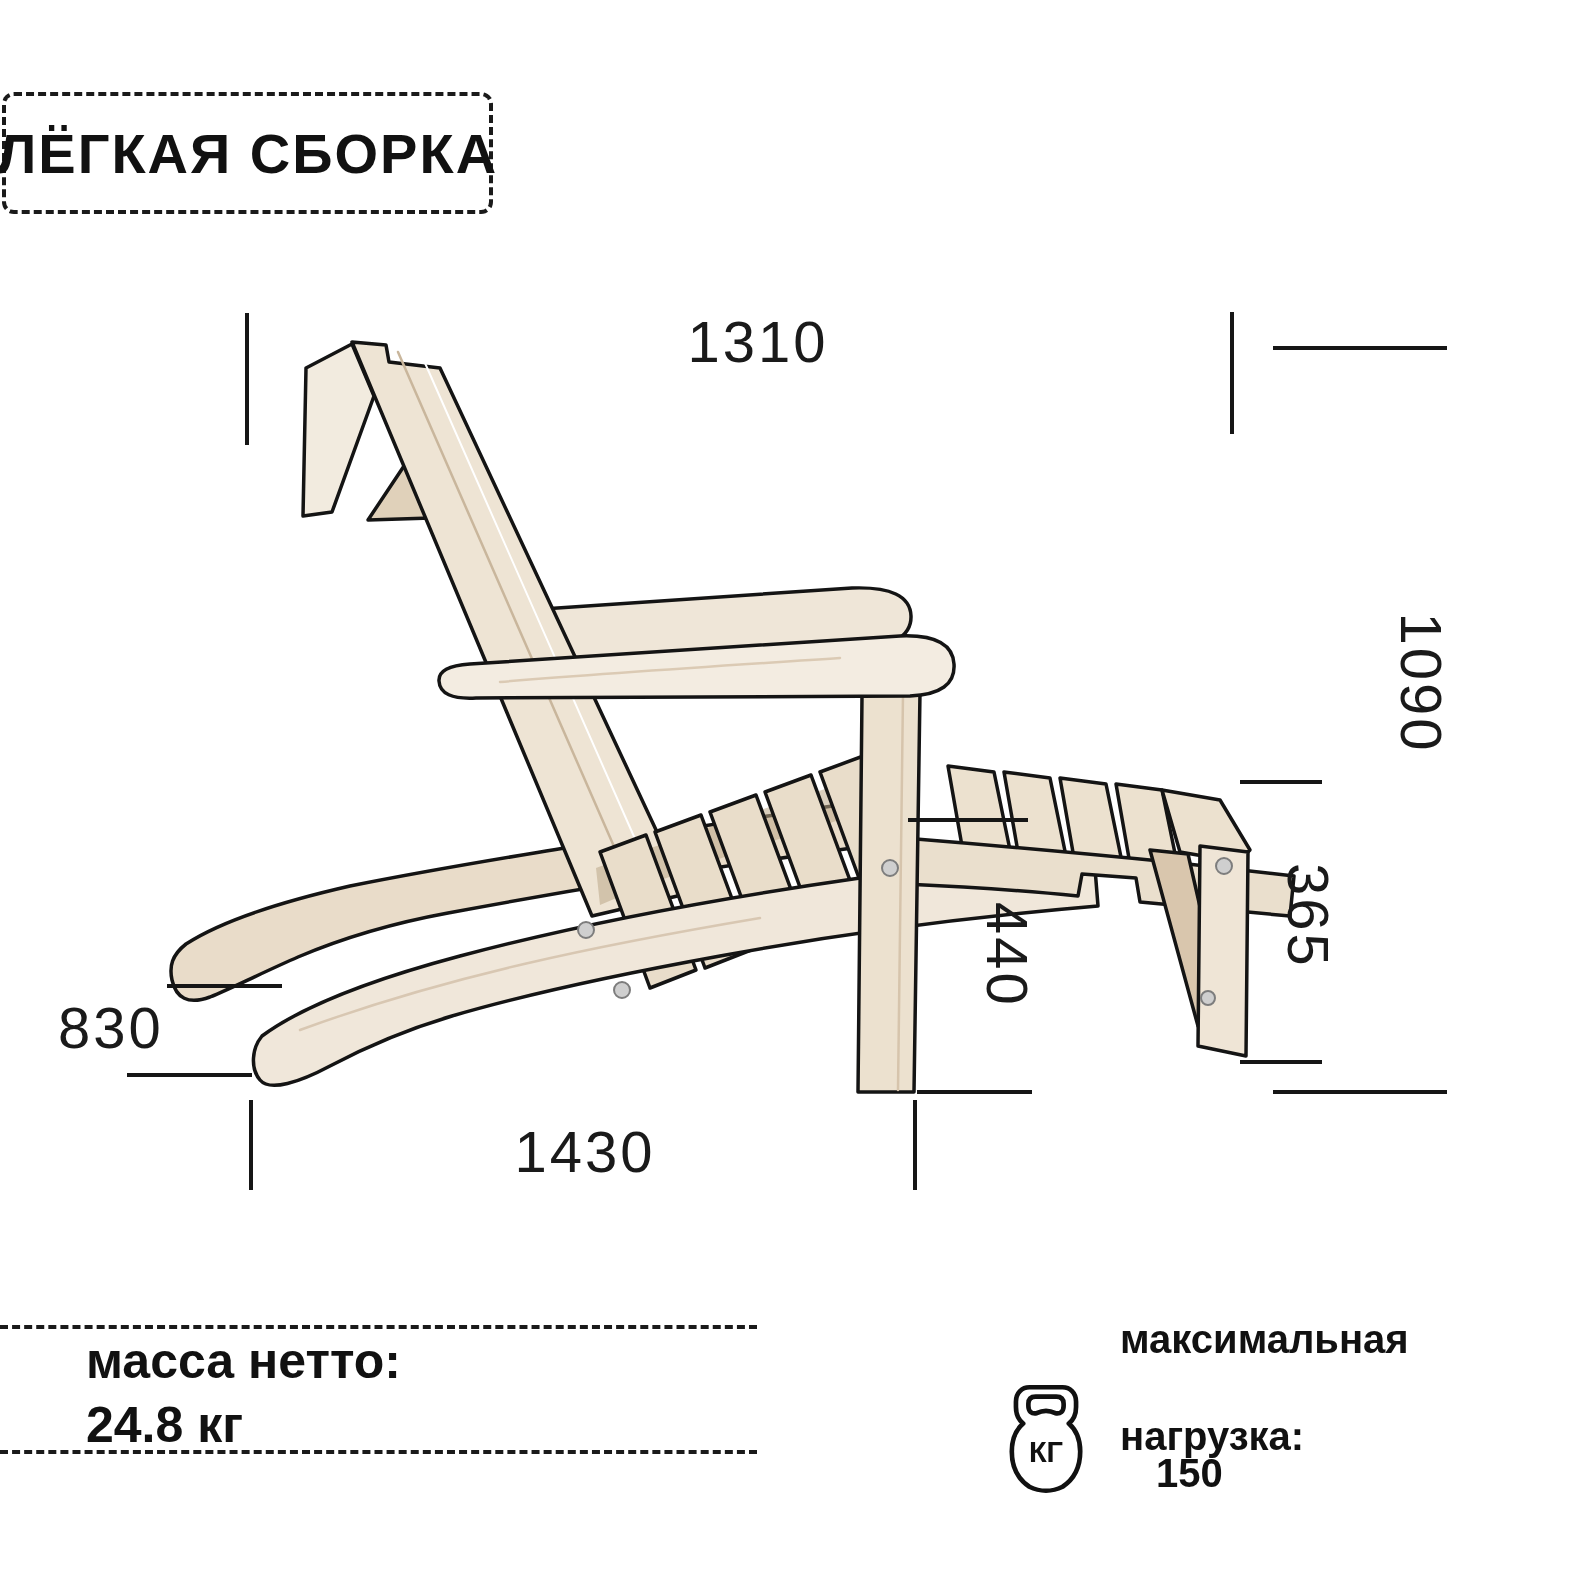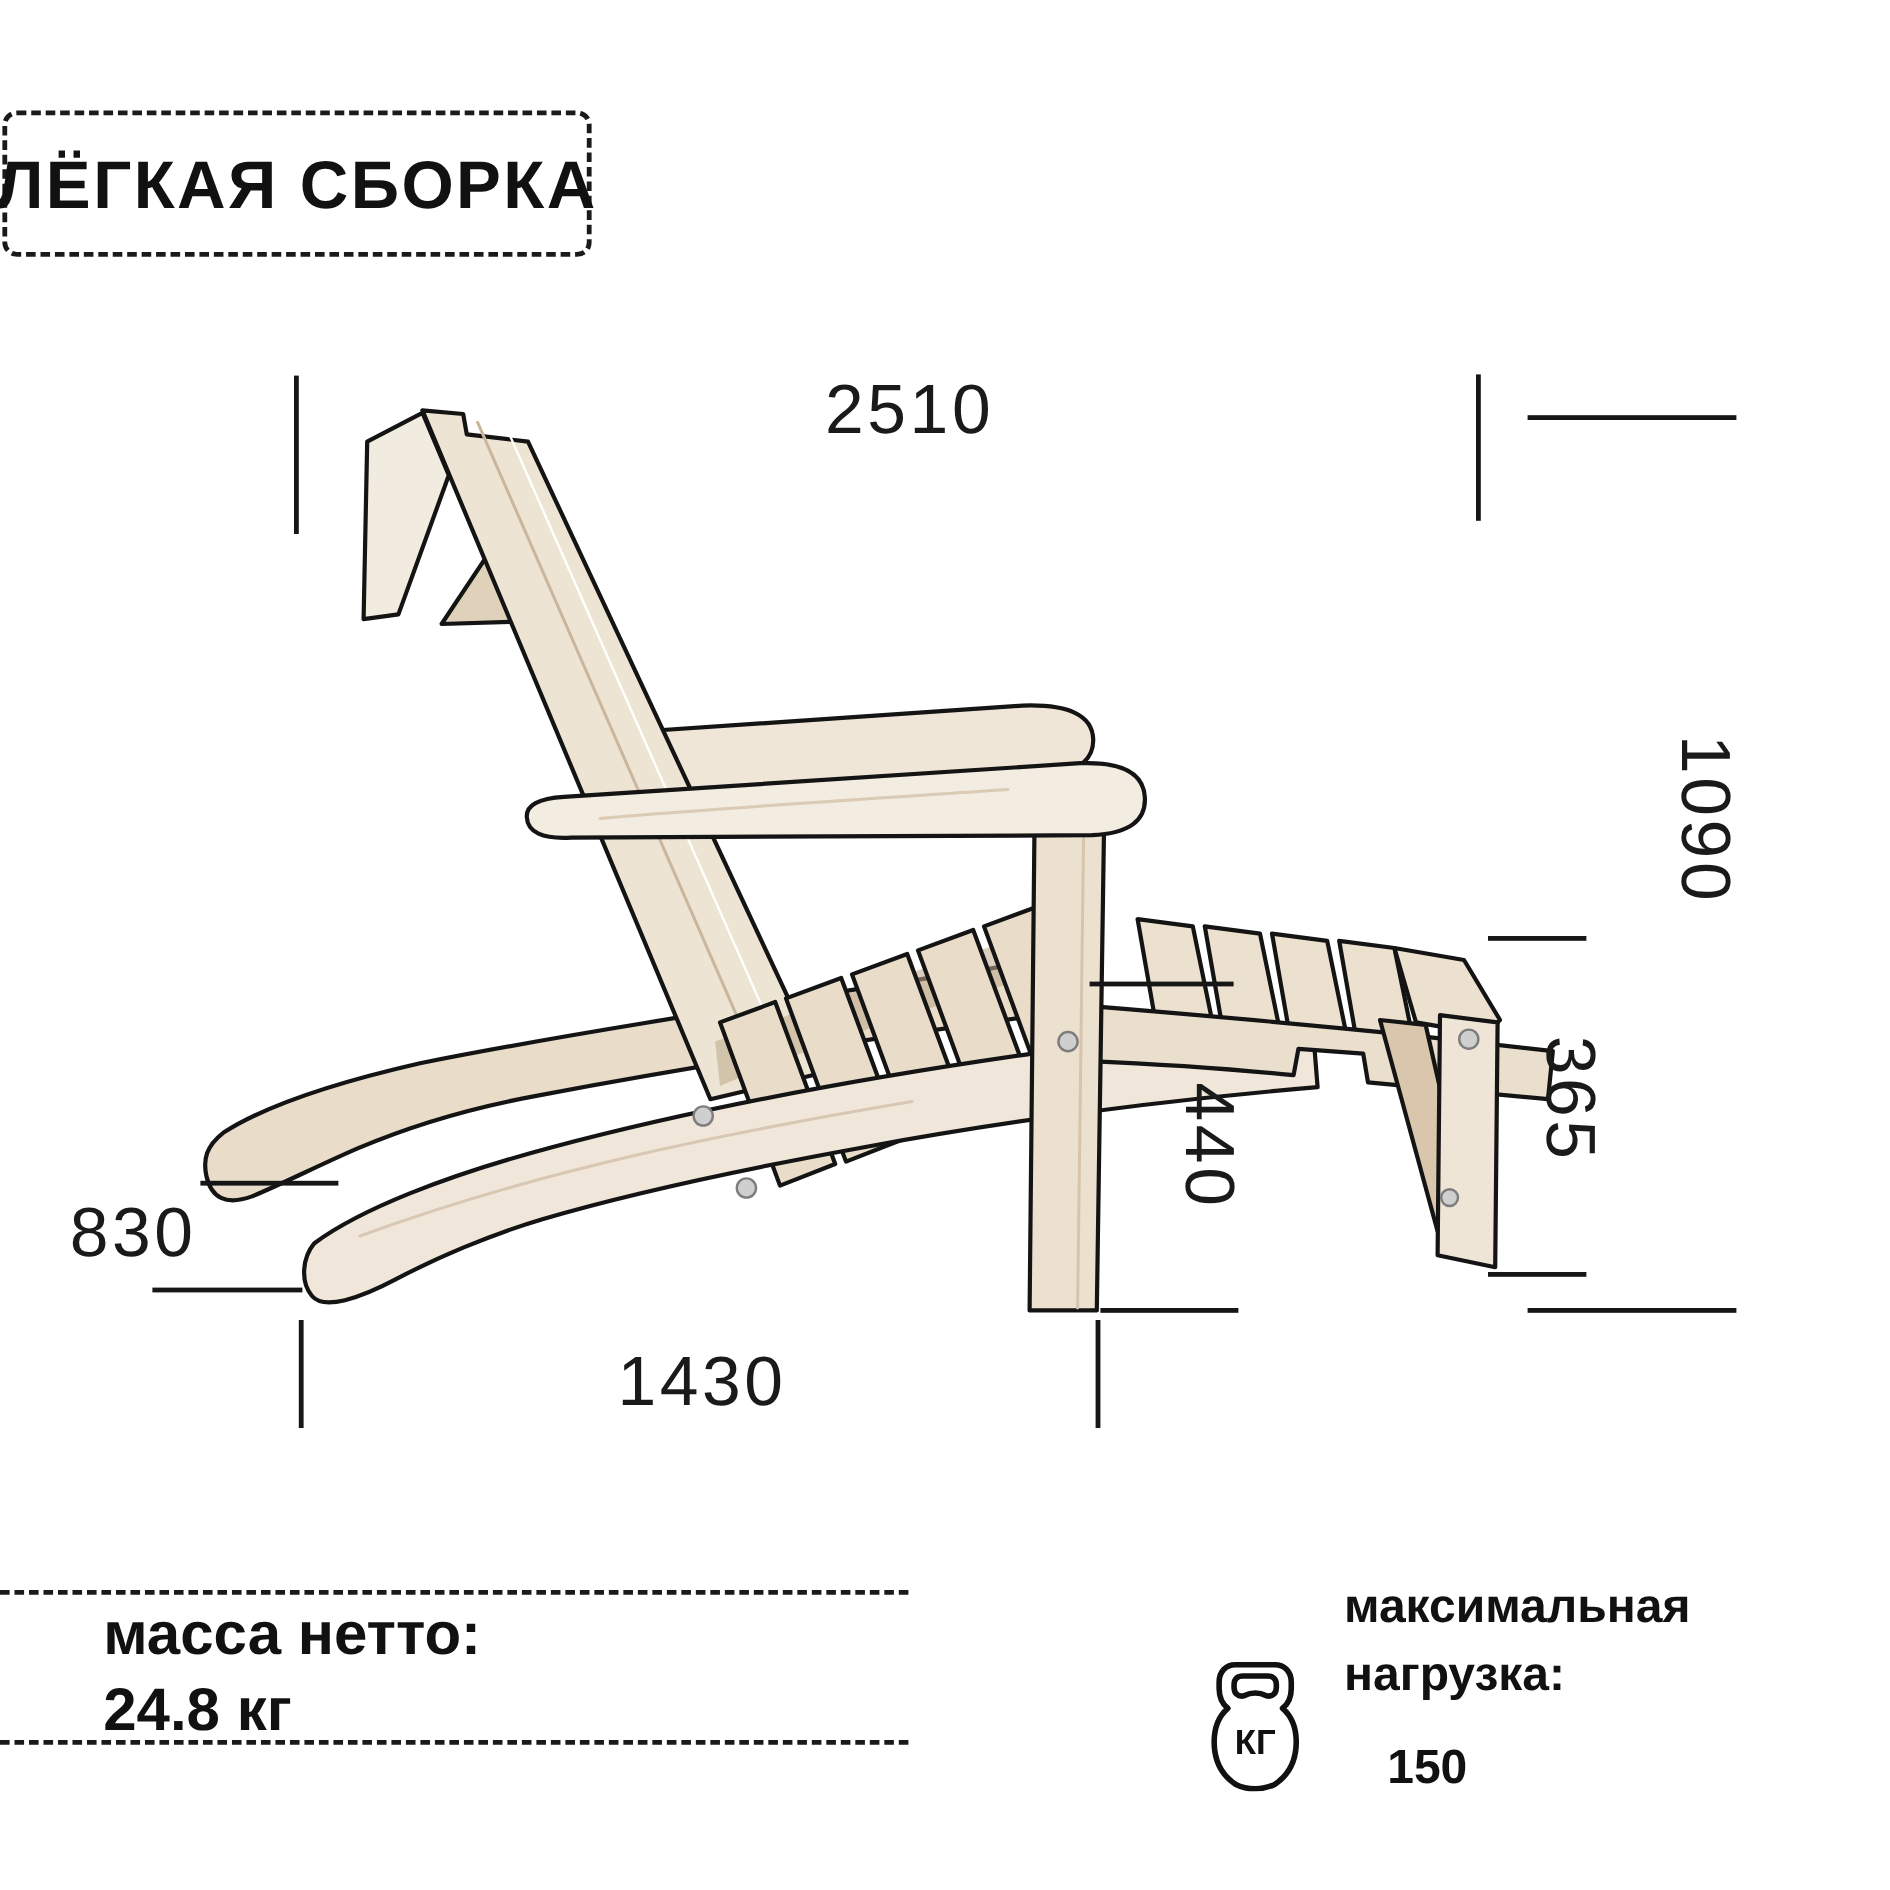--- a/index.html
+++ b/index.html
@@ -132,37 +132,37 @@
   <div class="hline" style="left:1240px;top:780px;width:82px;"></div>
   <div class="hline" style="left:1240px;top:1060px;width:82px;"></div>
   <div class="hline" style="left:1273px;top:1090px;width:174px;"></div>
   <div class="hline" style="left:908px;top:818px;width:120px;"></div>
   <div class="hline" style="left:917px;top:1090px;width:115px;"></div>
   <div class="hline" style="left:167px;top:984px;width:115px;"></div>
   <div class="hline" style="left:127px;top:1073px;width:125px;"></div>
   <div class="vline" style="left:249px;top:1100px;height:90px;"></div>
   <div class="vline" style="left:913px;top:1100px;height:90px;"></div>
 
-  <div class="dim" style="left:638px;top:306px;">2510</div>
+  <div class="dim" style="left:638px;top:306px;">1310</div>
   <div class="dim rot" style="left:1301px;top:647px;">1090</div>
   <div class="dim rot" style="left:1188px;top:880px;">365</div>
   <div class="dim rot" style="left:887px;top:919px;">440</div>
   <div class="dim" style="left:-9px;top:992px;">830</div>
   <div class="dim" style="left:465px;top:1116px;">1430</div>
 
   <div class="dash-h" style="top:1325px;"></div>
   <div class="spec-text weight-line" style="top:1332px;">масса нетто:</div>
   <div class="spec-text weight-line" style="top:1396px;">24.8 кг</div>
   <div class="dash-h" style="top:1450px;"></div>
 
   <svg class="kbell-svg" width="84" height="114" viewBox="0 0 76 110">
     <path d="M22,104 C10,96 5,84 5,70 C5,58 9,49 16,43 C11,39 9,33 9,27 L9,22 C9,13 15,8 22,8
              L54,8 C61,8 67,13 67,22 L67,27 C67,33 65,39 60,43 C67,49 71,58 71,70
              C71,84 66,96 54,104 C44,109 32,109 22,104 Z" fill="#ffffff" stroke="#111111" stroke-width="4.5" stroke-linejoin="round"></path>
     <path d="M21,24 C21,19 24,17 28,17 L48,17 C52,17 55,19 55,24 L55,26 C55,31 52,34 47,33
              C41,30 35,30 29,33 C24,34 21,31 21,26 Z" fill="#ffffff" stroke="#111111" stroke-width="4.5" stroke-linejoin="round"></path>
     <text x="38" y="80" text-anchor="middle" font-family="Liberation Sans, sans-serif" font-size="28" font-weight="800" fill="#111111">КГ</text>
   </svg>
   <div class="spec-text load-line" style="top:1317px;">максимальная</div>
-  <div class="spec-text load-line" style="top:1373px;text-align:center;">нагрузка:</div>
+  <div class="spec-text load-line" style="top:1414px;text-align:center;">нагрузка:</div>
   <div class="spec-text load-line" style="top:1451px;margin-left:36px;">150</div>
 
 </div>
 
 </body></html>

